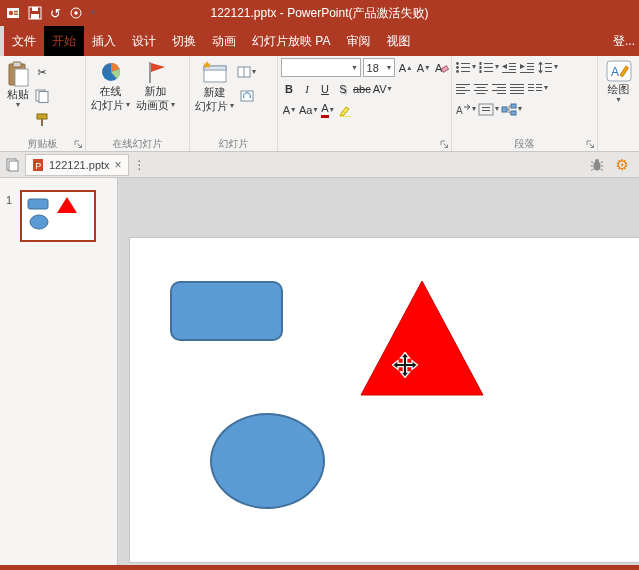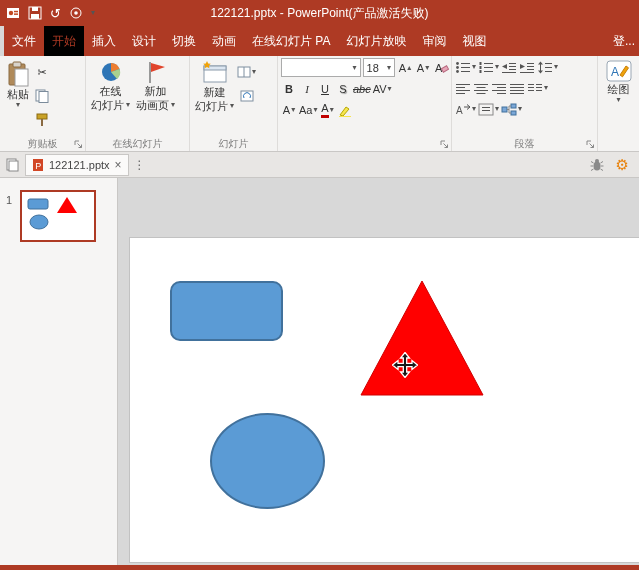--- a/index.html
+++ b/index.html
@@ -33,21 +33,21 @@
   .sbtn{display:inline-flex;align-items:center;justify-content:center;min-width:16px;height:18px;font-size:11px;color:#333;white-space:nowrap;gap:1px;}
   .fontcol{display:flex;flex-direction:column;gap:3px;width:100%;padding:2px 2px 0 3px;}
   .frow{display:flex;align-items:center;gap:2px;}
   .combo{display:flex;align-items:center;justify-content:space-between;background:#fff;border:1px solid #ABABAB;height:19px;font-size:11px;padding:0 3px;color:#333;}
   .combo-name{width:84px;}
   .combo-size{width:34px;}
   .b{font-weight:bold;}
   .i{font-style:italic;font-family:"Liberation Serif","DejaVu Serif",serif;}
   .u{text-decoration:underline;}
   .s-shadow{text-shadow:1px 1px 1px #999;}
-  .strike{text-decoration:line-through;font-style:italic;}
+  .strike{text-decoration:line-through;}
   .red-underline{border-bottom:3px solid #C00000;line-height:1.1;}
 
   
   .docbar{position:absolute;top:152px;left:0;width:100%;height:26px;background:#E8E6E4;border-bottom:1px solid #C9C7C5;display:flex;align-items:center;}
   .docbar .lefticon{margin-left:5px;}
   .doctab{display:flex;align-items:center;gap:5px;height:22px;margin-left:6px;padding:0 6px;background:#FBFAF9;border:1px solid #C9C7C5;font-size:11px;color:#444;}
   .closex{color:#666;font-size:12px;line-height:1;}
   .kebab{color:#666;font-size:12px;margin-left:5px;line-height:1;}
   .docbar-right{margin-left:auto;display:flex;align-items:center;gap:12px;padding-right:10px;}
   .gearchar{color:var(--gear-orange,#E8820C);font-size:15px;line-height:1;}
@@ -102,22 +102,21 @@
     <div class="win-title">122121.pptx - PowerPoint(产品激活失败)</div>
   </div>
 
   <div class="tabsrow">
     <div class="tab">文件</div>
     <div class="tab selected">开始</div>
     <div class="tab">插入</div>
     <div class="tab">设计</div>
     <div class="tab">切换</div>
     <div class="tab">动画</div>
-    <div class="tab">在线幻灯片 PA</div>
-    <div class="tab">幻灯片放映</div>
+    <div class="tab">幻灯片放映 PA</div>
     <div class="tab">审阅</div>
     <div class="tab">视图</div>
     <div class="spacer"></div>
     <div class="tab">登...</div>
   </div>
 
   <div class="ribbon">
 
     <div class="group g-clipboard">
       <div class="gc">

